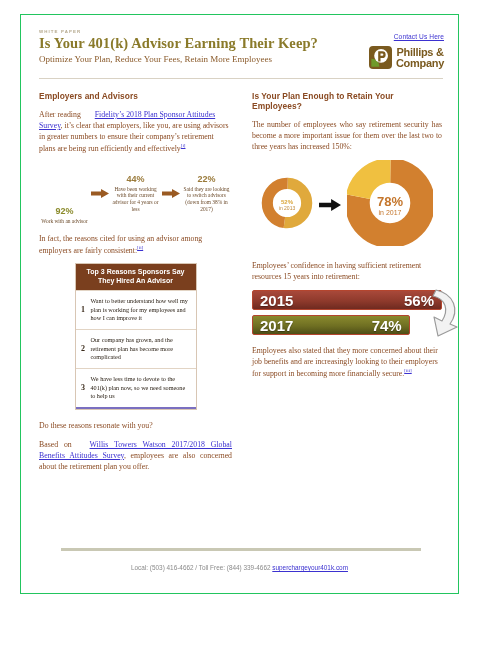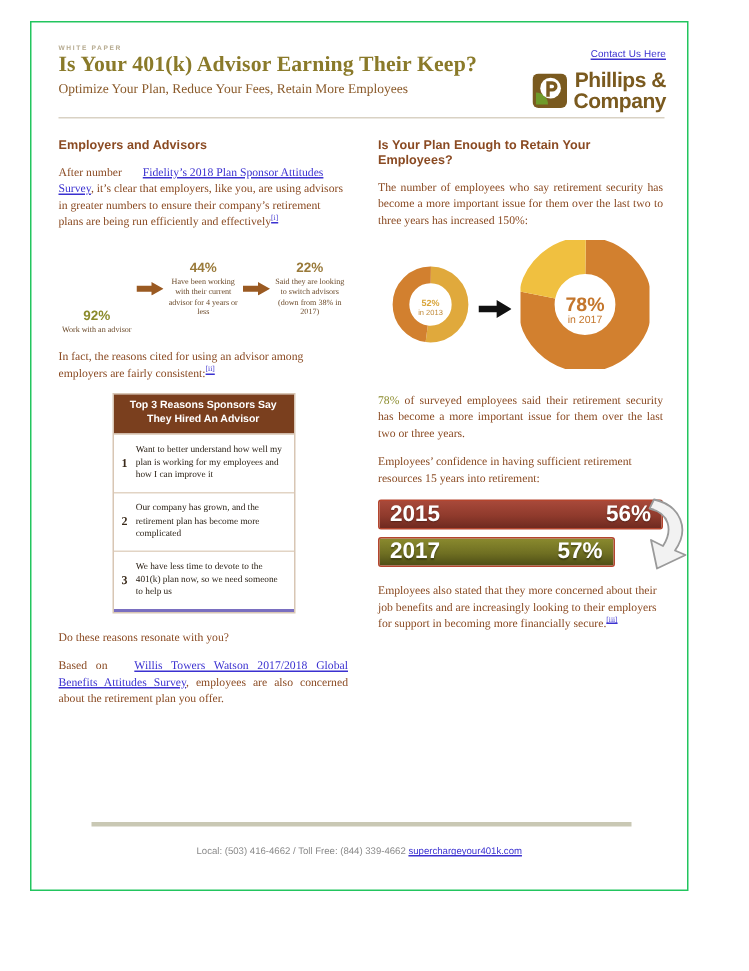--- a/index.html
+++ b/index.html
@@ -17,22 +17,22 @@
   .title{font-size:14.5px;color:#8a7a2a;font-weight:bold;margin:0;letter-spacing:.1px;
          line-height:1.12;}
   .subtitle{font-size:9px;color:#8a5a2a;margin:3px 0 0 0;line-height:1.15;}
   .hdr-rule{position:absolute;left:18px;top:63px;width:404px;height:1px;background:#d9d2c4;}
 
   .brand{position:absolute;right:14px;top:10px;width:110px;text-align:right;}
   .contact{display:inline-block;font-family:"Liberation Sans",sans-serif;font-size:6.6px;
            color:#3b31d0;text-decoration:underline;cursor:pointer;letter-spacing:.1px;}
   .logo-row{display:flex;align-items:center;justify-content:flex-end;gap:4px;margin-top:3px;}
   .logo-mark{width:23px;height:23px;flex:0 0 auto;}
-  .logo-txt{font-family:"Liberation Sans",sans-serif;font-weight:bold;font-size:14px;
-            line-height:1.0;color:#7a5a1f;text-align:right;letter-spacing:-.3px;}
+  .logo-txt{font-family:"Liberation Sans",sans-serif;font-weight:bold;font-size:11px;
+            line-height:1.0;color:#7a5a1f;text-align:center;letter-spacing:-.3px;}
 
   
   .cols{display:flex;padding:6px 16px 0 18px;gap:20px;}
   .col{width:193px;}
   h2.sec{font-family:"Liberation Sans",sans-serif;font-size:8.4px;font-weight:bold;
          color:#8a4a22;margin:4px 0 8px 0;letter-spacing:.05px;}
   p.body{font-size:7.8px;line-height:1.42;color:#8a4a22;margin:0 0 8px 0;}
   p.just{text-align:justify;}
   a.lnk{color:#3b31d0;text-decoration:underline;cursor:pointer;padding-left:12px;}
   sup.fn{font-size:5px;color:#3b31d0;text-decoration:underline;vertical-align:super;cursor:pointer;}
@@ -111,21 +111,21 @@
       </div>
     </div>
     <div class="hdr-rule"></div>
   </div>
 
   <div class="cols">
 
     <div class="col">
       <h2 class="sec">Employers and Advisors</h2>
 
-      <p class="body"><span>After number </span><a class="lnk">Fidelity’s 2018 Plan Sponsor Attitudes Survey</a><span>, it’s clear that employers, like you, are using advisors in greater numbers to ensure their company’s retirement plans are being run efficiently and effectively</span><sup class="fn">[i]</sup></p>
+      <p class="body"><span>After reading </span><a class="lnk">Fidelity’s 2018 Plan Sponsor Attitudes Survey</a><span>, it’s clear that employers, like you, are using advisors in greater numbers to ensure their company’s retirement plans are being run efficiently and effectively</span><sup class="fn">[i]</sup></p>
 
       <div class="info3">
         <div class="stat">
           <div class="pct p92">92%</div>
           <div class="cap">Work with an advisor</div>
         </div>
         <svg class="arrow3" viewBox="0 0 36 18">
           <path d="M0 5 h20 v-5 l16 9 l-16 9 v-5 h-20 z" fill="#9a5a22"></path>
         </svg>
         <div class="stat">
@@ -190,32 +190,31 @@
             <circle cx="21" cy="21" r="15.9" fill="transparent" stroke="#d2802f" stroke-width="12" stroke-dasharray="78 22" stroke-dashoffset="25"></circle>
             <circle cx="21" cy="21" r="15.9" fill="transparent" stroke="#f0c040" stroke-width="12" stroke-dasharray="22 78" stroke-dashoffset="47"></circle>
           </svg>
           <div class="lbl">
             <div class="big">78%</div>
             <div class="yr">in 2017</div>
           </div>
         </div>
       </div>
 
-      <p class="body just"><span style="color:#8a8a2a">78%</span><span> of surveyed employees said their retirement security has become a more important issue for them over the last two or three years.</span></p>
 
       <p class="body">Employees’ confidence in having sufficient retirement resources 15 years into retirement:</p>
 
       <div class="bars">
         <div class="bar bar1">
           <span class="yr">2015</span>
           <span class="val">56%</span>
         </div>
         <div class="bar bar2">
           <span class="yr">2017</span>
-          <span class="val">57%</span>
+          <span class="val">74%</span>
         </div>
         <svg class="curvearrow" viewBox="0 0 40 54">
           <path d="M12 4 C30 8 36 24 26 38 L33 41 L14 50 L10 31 L18 35 C25 24 22 13 9 10 Z" fill="#f2f2f2" stroke="#9a9a9a" stroke-width="1.2" stroke-linejoin="round"></path>
         </svg>
       </div>
 
       <p class="body"><span>Employees also stated that they more concerned about their job benefits and are increasingly looking to their employers for support in becoming more financially secure.</span><sup class="fn">[iii]</sup></p>
     </div>
   </div>
 

